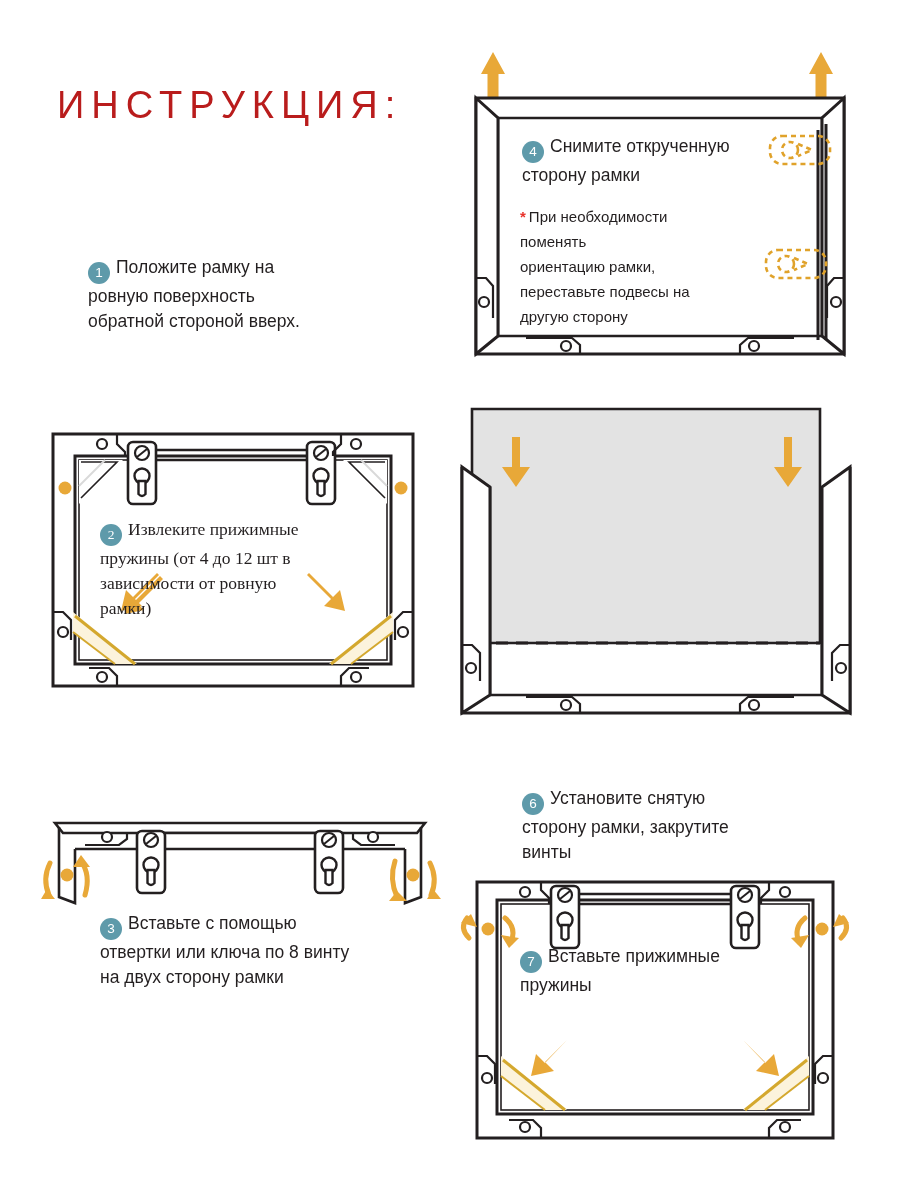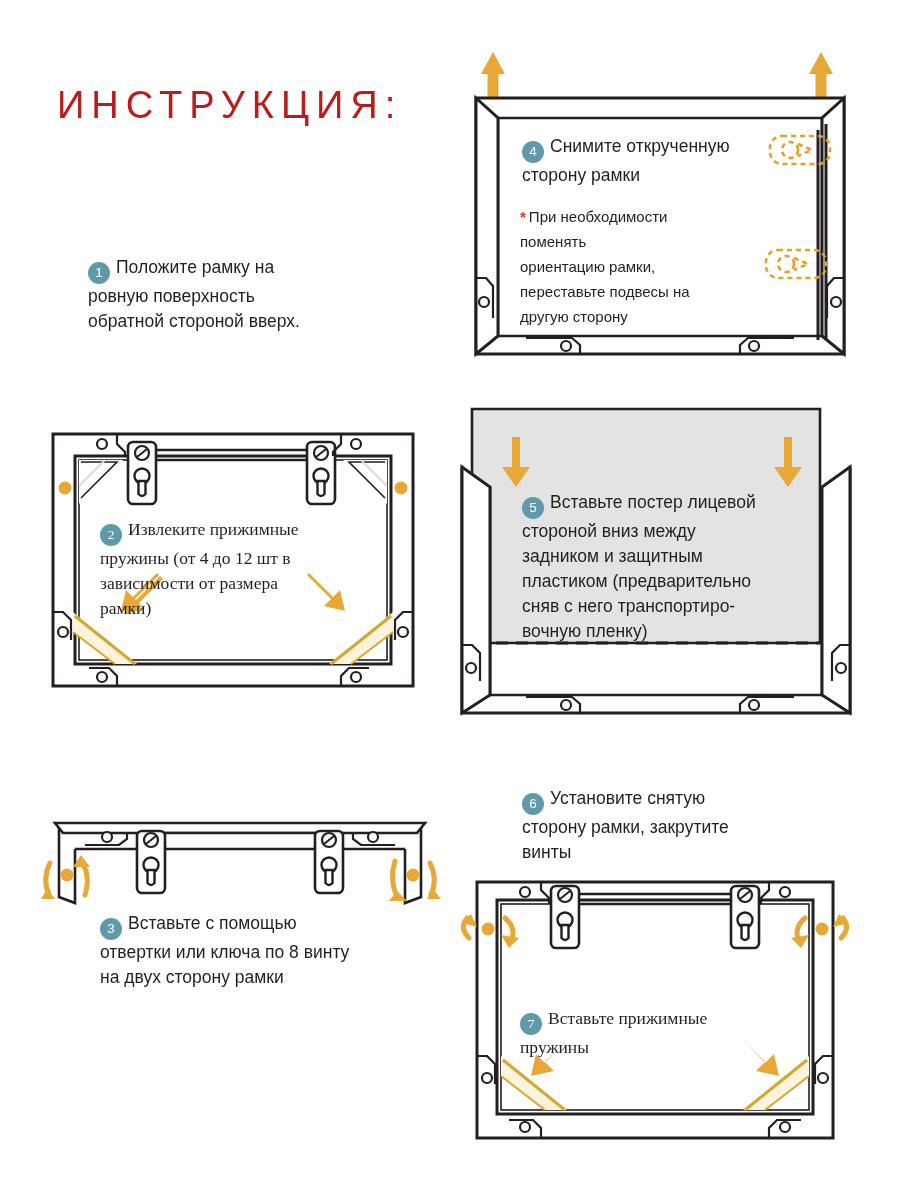--- a/index.html
+++ b/index.html
@@ -240,21 +240,21 @@
       </g>
       <g>
         <path d="M264 153 L288 177 L279 186 L300 191 L295 170 L286 179 L262 155 Z" fill="#e8a838"></path>
       </g>
     </svg>
   </div>
 
   <div class="step-text" style="left:100px; top:517px; width:260px;font-family:Liberation Serif, serif;">
     <span class="badge">2</span><span>Извлеките прижимные</span><br>
     <span>пружины (от 4 до 12 шт в</span><br>
-    <span>зависимости от размера</span><br>
+    <span>зависимости от ровную</span><br>
     <span>рамки)</span>
   </div>
 
   <div class="fig" style="left:460px; top:395px;">
     <svg width="400" height="340" viewBox="0 0 400 340">
 
       <g>
         <path d="M12 14 L360 14 L360 248 L12 248 Z" fill="#e3e3e3" stroke="#231f20" stroke-width="2.6"></path>
       </g>
 
@@ -297,28 +297,20 @@
       </g>
       <g fill="#ffffff" stroke="#231f20" stroke-width="2.2">
         <circle cx="11" cy="273" r="5"></circle>
         <circle cx="381" cy="273" r="5"></circle>
         <circle cx="106" cy="310" r="5"></circle>
         <circle cx="294" cy="310" r="5"></circle>
       </g>
     </svg>
   </div>
 
-  <div class="step-text" style="left:522px; top:490px; width:280px;">
-    <span class="badge">5</span><span>Вставьте постер лицевой</span><br>
-    <span>стороной вниз между</span><br>
-    <span>задником и защитным</span><br>
-    <span>пластиком (предварительно</span><br>
-    <span>сняв с него транспортиро-</span><br>
-    <span>вочную пленку)</span>
-  </div>
 
   <div class="fig" style="left:45px; top:805px;">
     <svg width="390" height="110" viewBox="0 0 390 110">
 
       <g fill="#ffffff" stroke="#231f20" stroke-width="2.6">
         <path d="M10 18 L380 18 L372 28 L18 28 Z"></path>
       </g>
 
       <g fill="none" stroke="#231f20" stroke-width="2.6">
         <path d="M14 22 L14 92 L30 98 L30 44"></path>
@@ -476,18 +468,18 @@
 
       <g>
         <path d="M114 168 L90 192 L99 201 L76 206 L81 184 L90 193 L112 170 Z" fill="#e8a838"></path>
       </g>
       <g>
         <path d="M286 168 L310 192 L301 201 L324 206 L319 184 L310 193 L288 170 Z" fill="#e8a838"></path>
       </g>
     </svg>
   </div>
 
-  <div class="step-text" style="left:520px; top:1006px; width:260px;font-family:Liberation Serif, serif;">
+  <div class="step-text" style="left:520px; top:944px; width:260px;">
     <span class="badge">7</span><span>Вставьте прижимные</span><br>
     <span>пружины</span>
   </div>
 
 </div>
 
 </body></html>

